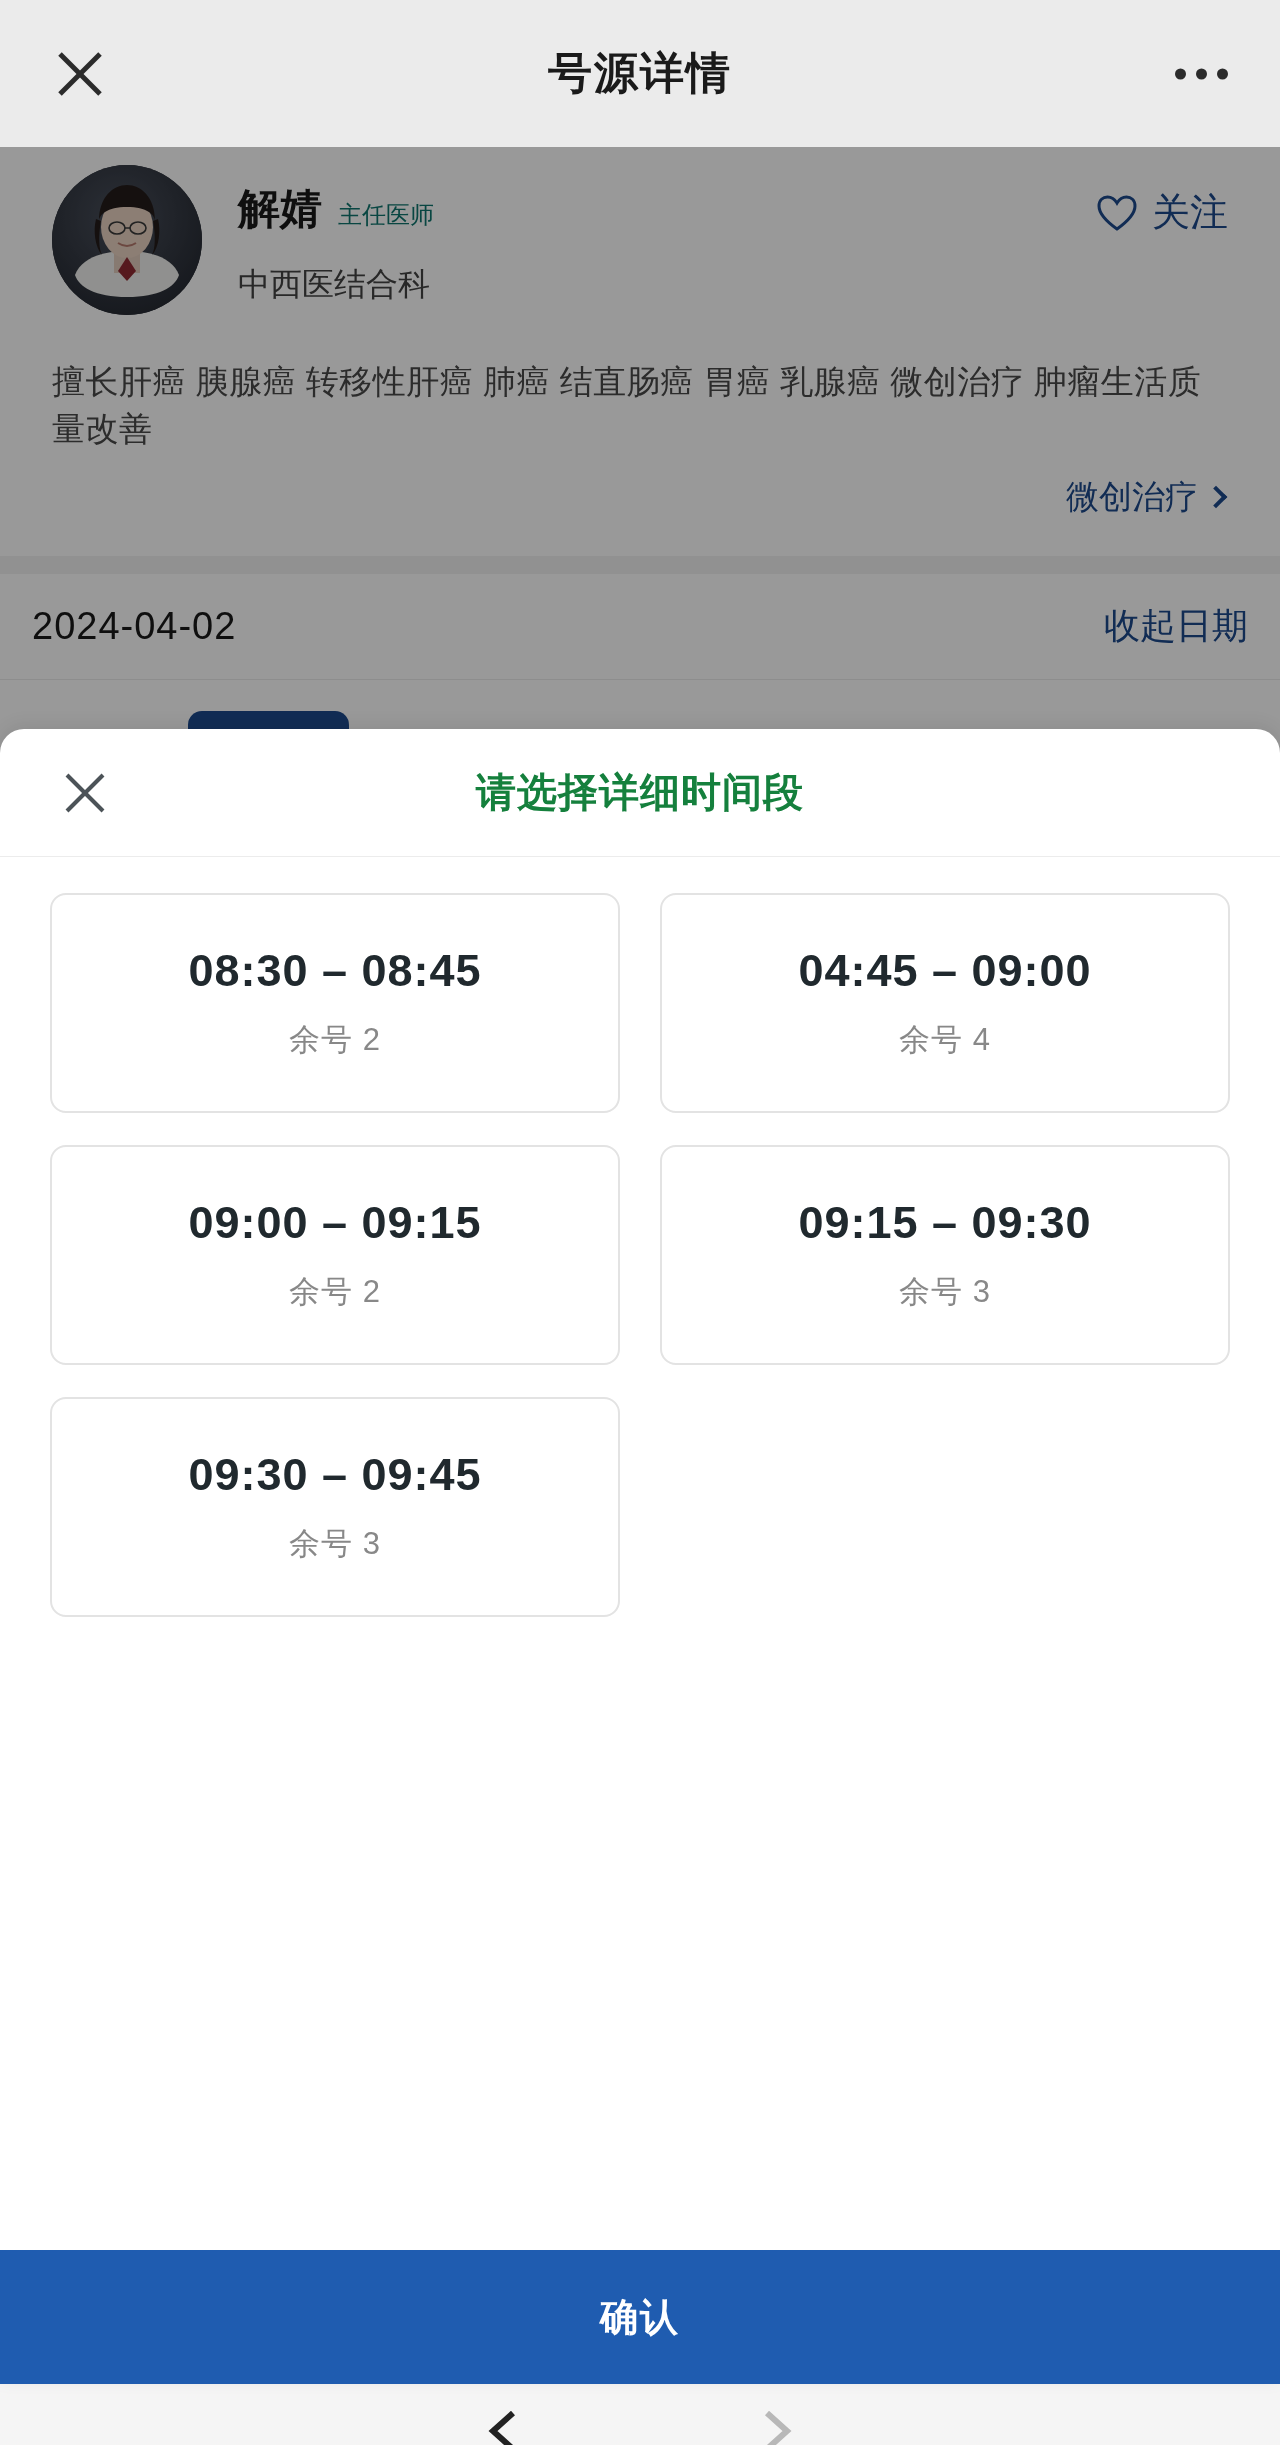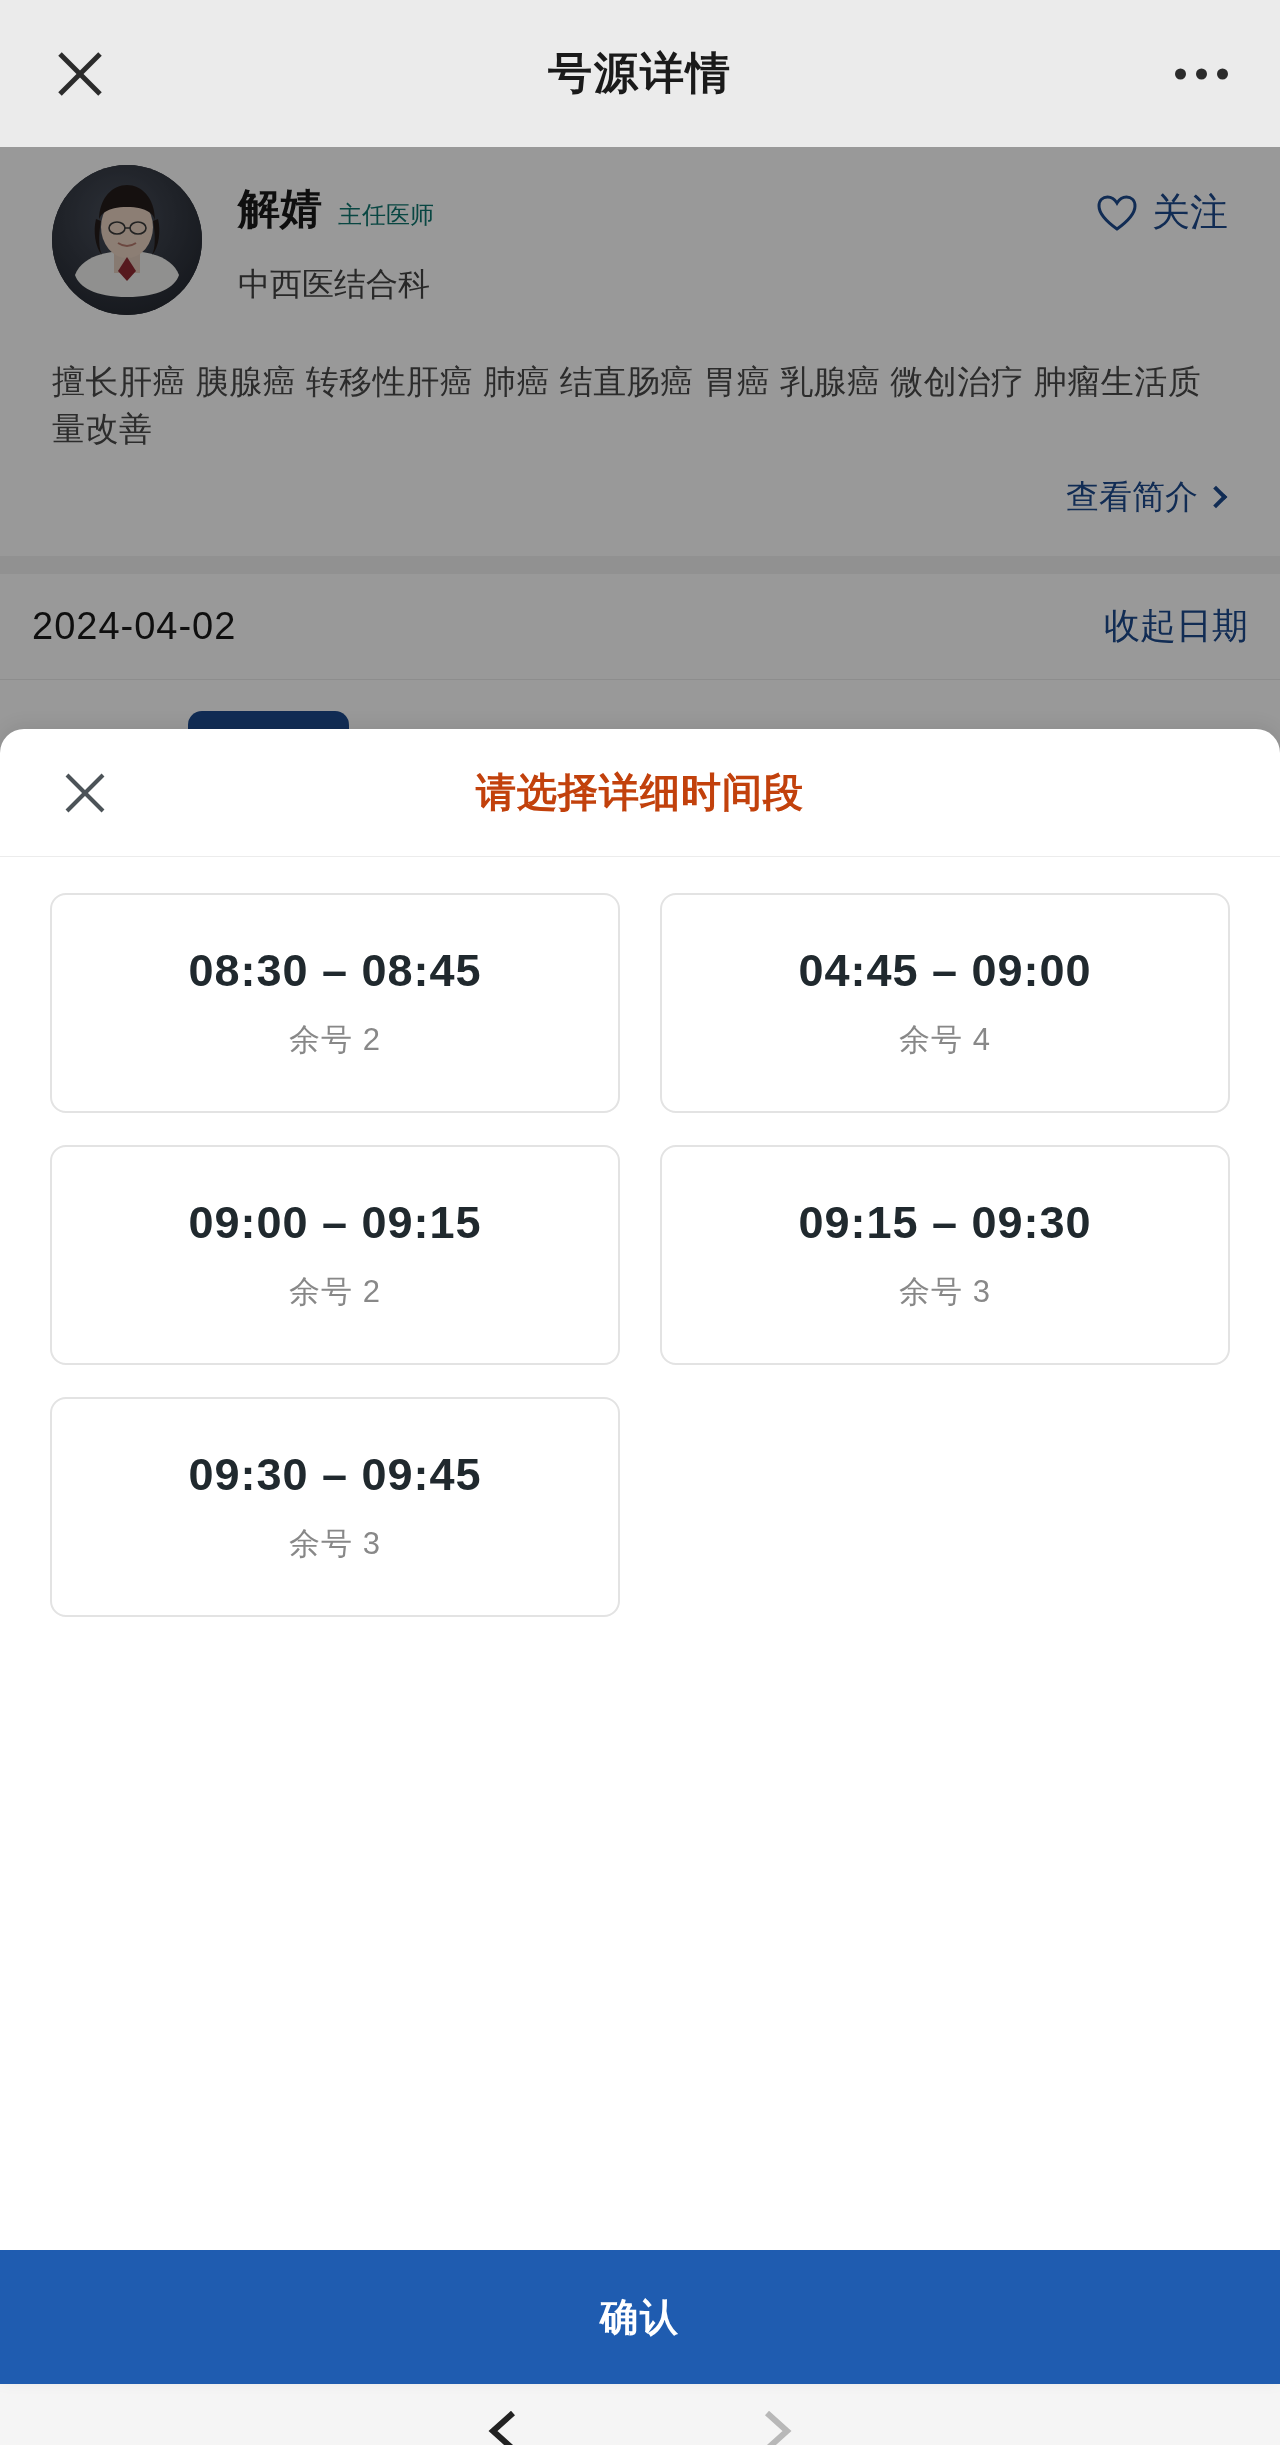--- a/index.html
+++ b/index.html
@@ -146,21 +146,21 @@
   .sheet-head{
     position:relative; height:128px; flex:0 0 128px;
     display:flex; align-items:center; justify-content:center;
     border-bottom:1px solid #ececec;
   }
   .sheet-close{
     position:absolute; left:60px; top:50%; transform:translateY(-50%);
     width:50px; height:50px;
   }
   .sheet-close svg{ display:block; width:50px; height:50px; }
-  .sheet-title{ font-size:40px; font-weight:bold; color:#c2410c; letter-spacing:1px; }
+  .sheet-title{ font-size:40px; font-weight:bold; color:#15803d; letter-spacing:1px; }
 
   .slot-grid{
     flex:1 1 auto; padding:36px 50px 0 50px;
     display:grid; grid-template-columns:1fr 1fr; gap:32px 40px;
     align-content:start;
   }
   .slot{
     height:220px; border:2px solid #e3e3e3; border-radius:16px;
     display:flex; flex-direction:column; align-items:center; justify-content:center;
     background:#fff;
@@ -240,21 +240,21 @@
               <path d="M21 37 C7 27 3 20 3 14 C3 8 7 5 11.5 5 C15 5 18.6 7 21 11 C23.4 7 27 5 30.5 5 C35 5 39 8 39 14 C39 20 35 27 21 37z" fill="none" stroke="#1d4a8c" stroke-width="3"></path>
             </svg>
         </span>
         <span>关注</span>
       </div>
     </div>
 
     <div class="specialty">擅长肝癌 胰腺癌 转移性肝癌 肺癌 结直肠癌 胃癌 乳腺癌 微创治疗 肿瘤生活质量改善</div>
 
     <div class="intro-link">
-      <span>查看简介</span>
+      <span>微创治疗</span>
       <span class="chev-r"></span>
     </div>
   </div>
 
   <div class="gap-bar"></div>
 
 
   <div class="date-row">
     <div class="date-text">2024-04-02</div>
     <div class="date-collapse">收起日期</div>

